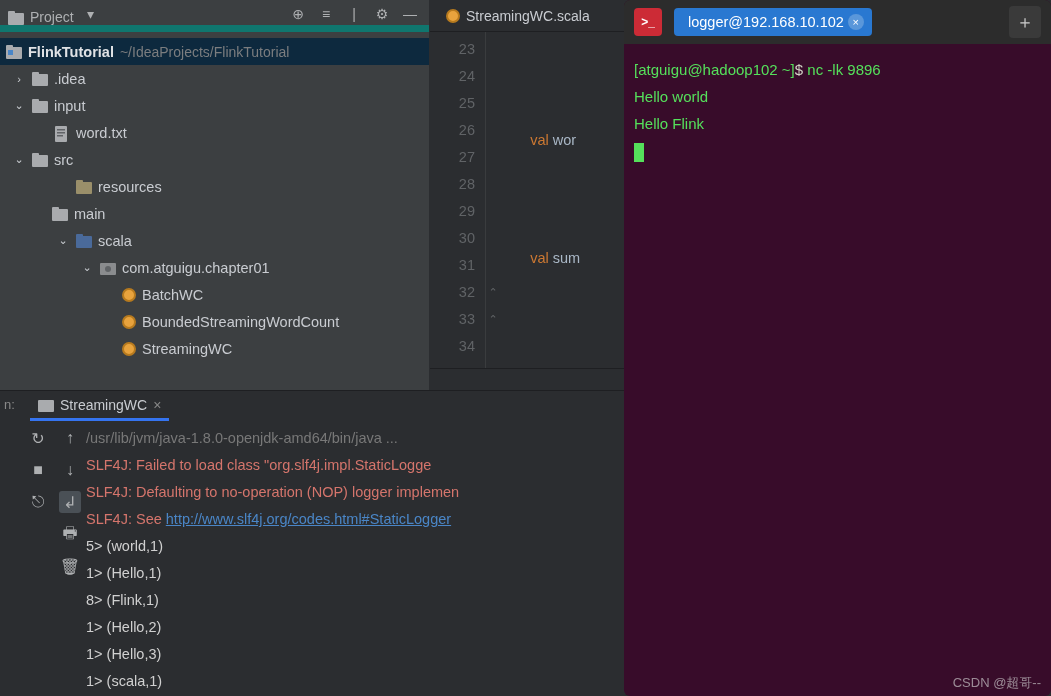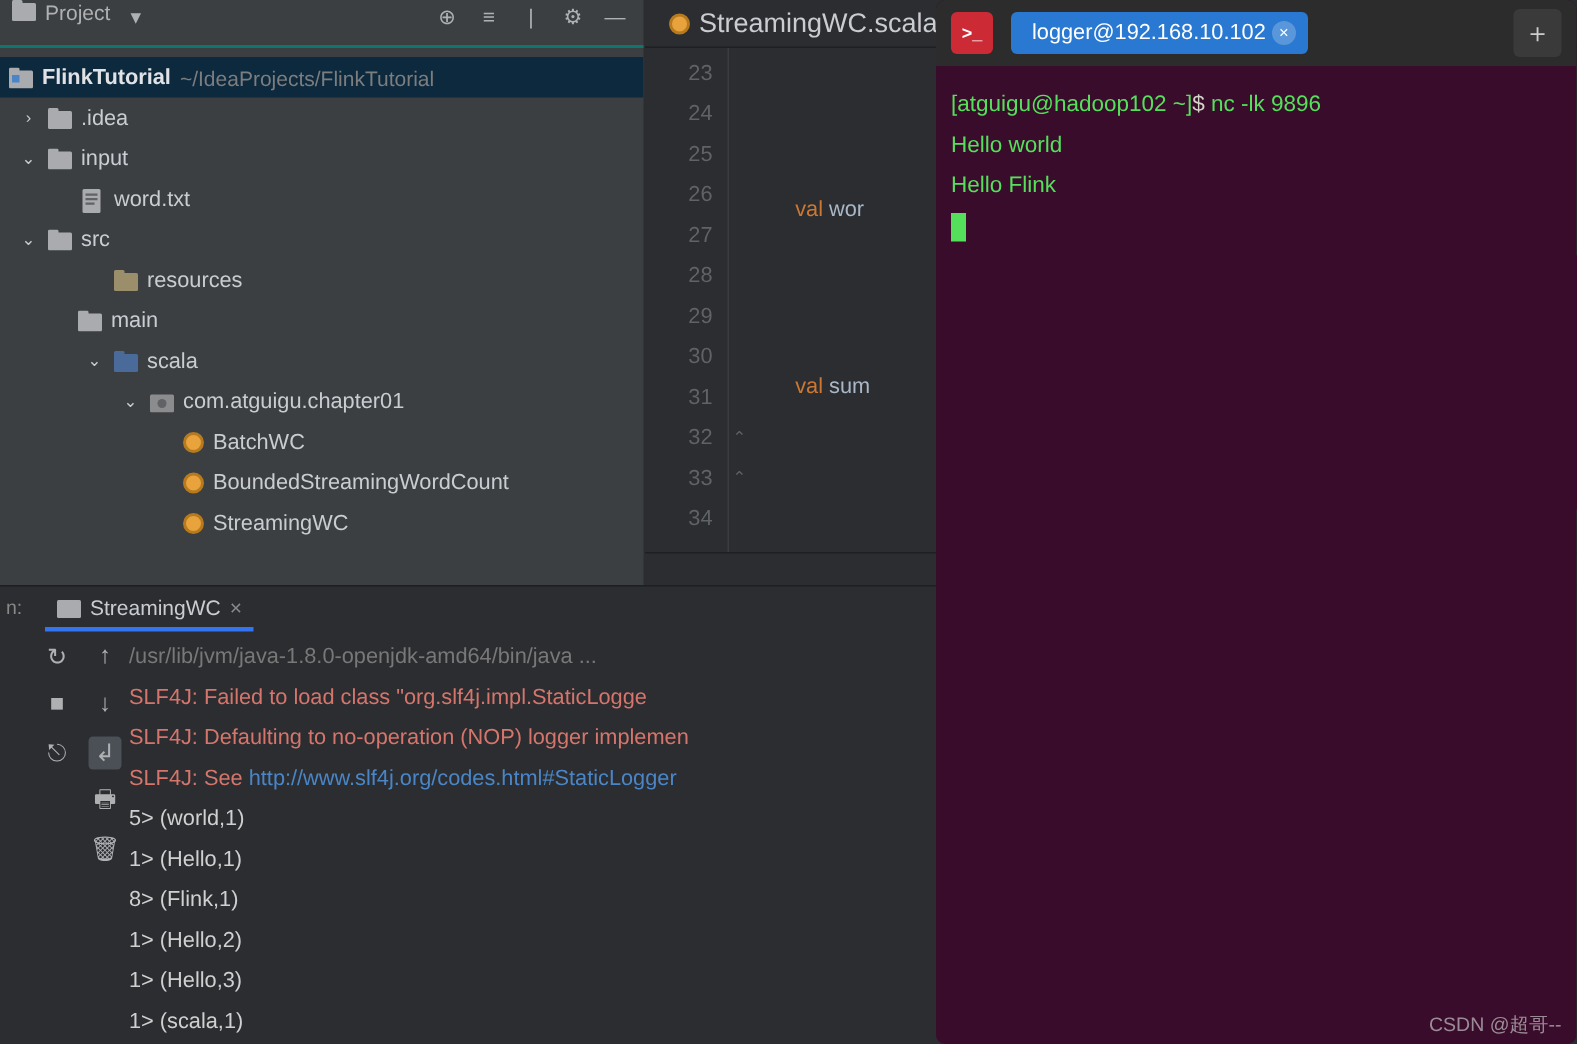--- a/index.html
+++ b/index.html
@@ -1,33 +1,33 @@
 <!DOCTYPE html>
 <html><head>
 <meta charset="utf-8">
 <style>
 *{box-sizing:border-box;margin:0;padding:0;font-family:"Segoe UI",Arial,sans-serif}
 body{background:#2b2d30;color:#bbb;width:1051px;height:696px;overflow:hidden;position:relative}
 .ide{display:flex;flex-direction:column;height:100%}
 .top{display:flex;height:390px}
 .sidebar{width:430px;background:#3c3f41;display:flex;flex-direction:column;border-right:1px solid #2b2d30}
-.proj-hdr{display:flex;align-items:flex-start;height:32px;padding:0 8px;gap:6px;color:#aeb0b2;font-size:14px;border-bottom:2px solid #0f766e}
+.proj-hdr{display:flex;align-items:flex-end;height:32px;padding:0 8px;gap:6px;color:#aeb0b2;font-size:14px;border-bottom:7px solid #0f766e}
 .proj-hdr .spacer{flex:1}
 .icon-btn{width:22px;height:22px;display:flex;align-items:center;justify-content:center;color:#aeb0b2;cursor:pointer}
 .tree{flex:1;overflow:auto;padding:6px 0;font-size:14.5px;color:#c9ccd1}
 .row{display:flex;align-items:center;height:27px;gap:6px}
 .row.sel{background:#0d293e}
 .chev{width:14px;display:inline-block;text-align:center;color:#c9ccd1;font-size:11px}
 .fld{width:16px;height:14px;display:inline-block}
 .fld svg{display:block}
 .path{color:#7b7d7f;font-size:14px}
 .bold{font-weight:700;color:#e0e2e5}
 .editor{flex:1;background:#2b2d30;display:flex;flex-direction:column;position:relative}
 .tabbar{display:flex;align-items:center;height:32px;padding:0 6px;gap:6px;border-bottom:1px solid #1e1f22}
-.etab{display:flex;align-items:center;gap:6px;height:30px;padding:0 10px;font-size:18px;color:#c9ccd1}
+.etab{display:flex;align-items:center;gap:6px;height:30px;padding:0 10px;font-size:14px;color:#c9ccd1}
 .edot{width:14px;height:14px;border-radius:50%;background:#e8a33d;border:2px solid #b77a1e}
 .code{display:flex;flex:1;font-family:"Consolas",monospace;font-size:14.5px;overflow:hidden}
 .gut{width:56px;text-align:right;padding:4px 10px 4px 0;color:#606366;background:#2b2d30;border-right:1px solid #3a3c3e}
 .gut div{height:27px;line-height:27px}
 .src{flex:1;padding:4px 0 4px 14px;color:#a9b7c6;white-space:pre}
 .src div{height:27px;line-height:27px}
 .kw{color:#cc7832}
 .fold{width:14px;color:#606366;padding-top:4px}
 .fold div{height:27px;line-height:27px;text-align:center;font-size:11px}
 .sbar{height:22px;display:flex;align-items:center;justify-content:center;color:#888;font-size:14px;border-top:1px solid #1e1f22}
@@ -35,21 +35,21 @@
 .run-hdr{display:flex;align-items:center;height:30px;padding:0 8px;gap:8px;font-size:14px;color:#c9ccd1}
 .run-tab{display:flex;align-items:center;gap:6px;border-bottom:3px solid #3574f0;height:30px;padding:0 8px}
 .run-x{color:#888;cursor:pointer}
 .run-body{display:flex;flex:1}
 .tool-col{width:32px;padding:6px 0;display:flex;flex-direction:column;align-items:center;gap:10px}
 .tbtn{width:22px;height:22px;display:flex;align-items:center;justify-content:center;color:#aeb0b2;cursor:pointer}
 .tbtn.active{background:#4a5056;border-radius:3px}
 .console{flex:1;font-family:"Consolas",monospace;font-size:14.5px;padding:4px 0;line-height:27px;overflow:hidden}
 .console .c-grey{color:#787878}
 .console .c-err{color:#d5756c}
-.console .c-link{color:#4a86c7;}
+.console .c-link{color:#4a86c7;text-decoration:underline}
 .console .c-white{color:#d0d0d0}
 .left-gut{width:22px;color:#888;font-size:13px;display:flex;align-items:flex-start;padding:6px 4px}
 .term{position:absolute;left:624px;top:0;width:427px;height:696px;background:#380c2a;border-radius:6px;overflow:hidden}
 .t-hdr{height:44px;background:#2c2c2c;display:flex;align-items:center;padding:0 10px;gap:12px}
 .t-icon{width:28px;height:28px;background:#cc2b36;border-radius:4px;display:flex;align-items:center;justify-content:center;color:#fff;position:relative}
 .t-icon::after{content:">_";color:#fff;font-size:12px;font-weight:bold}
 .t-tab{background:#2978d1;color:#fff;padding:6px 28px 6px 14px;border-radius:4px;font-size:14.5px;position:relative}
 .t-tab .tx{position:absolute;right:8px;top:50%;transform:translateY(-50%);width:16px;height:16px;border-radius:50%;background:#5a97da;display:flex;align-items:center;justify-content:center;font-size:11px;cursor:pointer}
 .t-plus{width:32px;height:32px;background:#3a3a3a;border-radius:4px;display:flex;align-items:center;justify-content:center;color:#ccc;font-size:18px;margin-left:auto;cursor:pointer}
 .t-body{padding:12px 10px;font-family:"Consolas",monospace;font-size:15px;line-height:27px}

